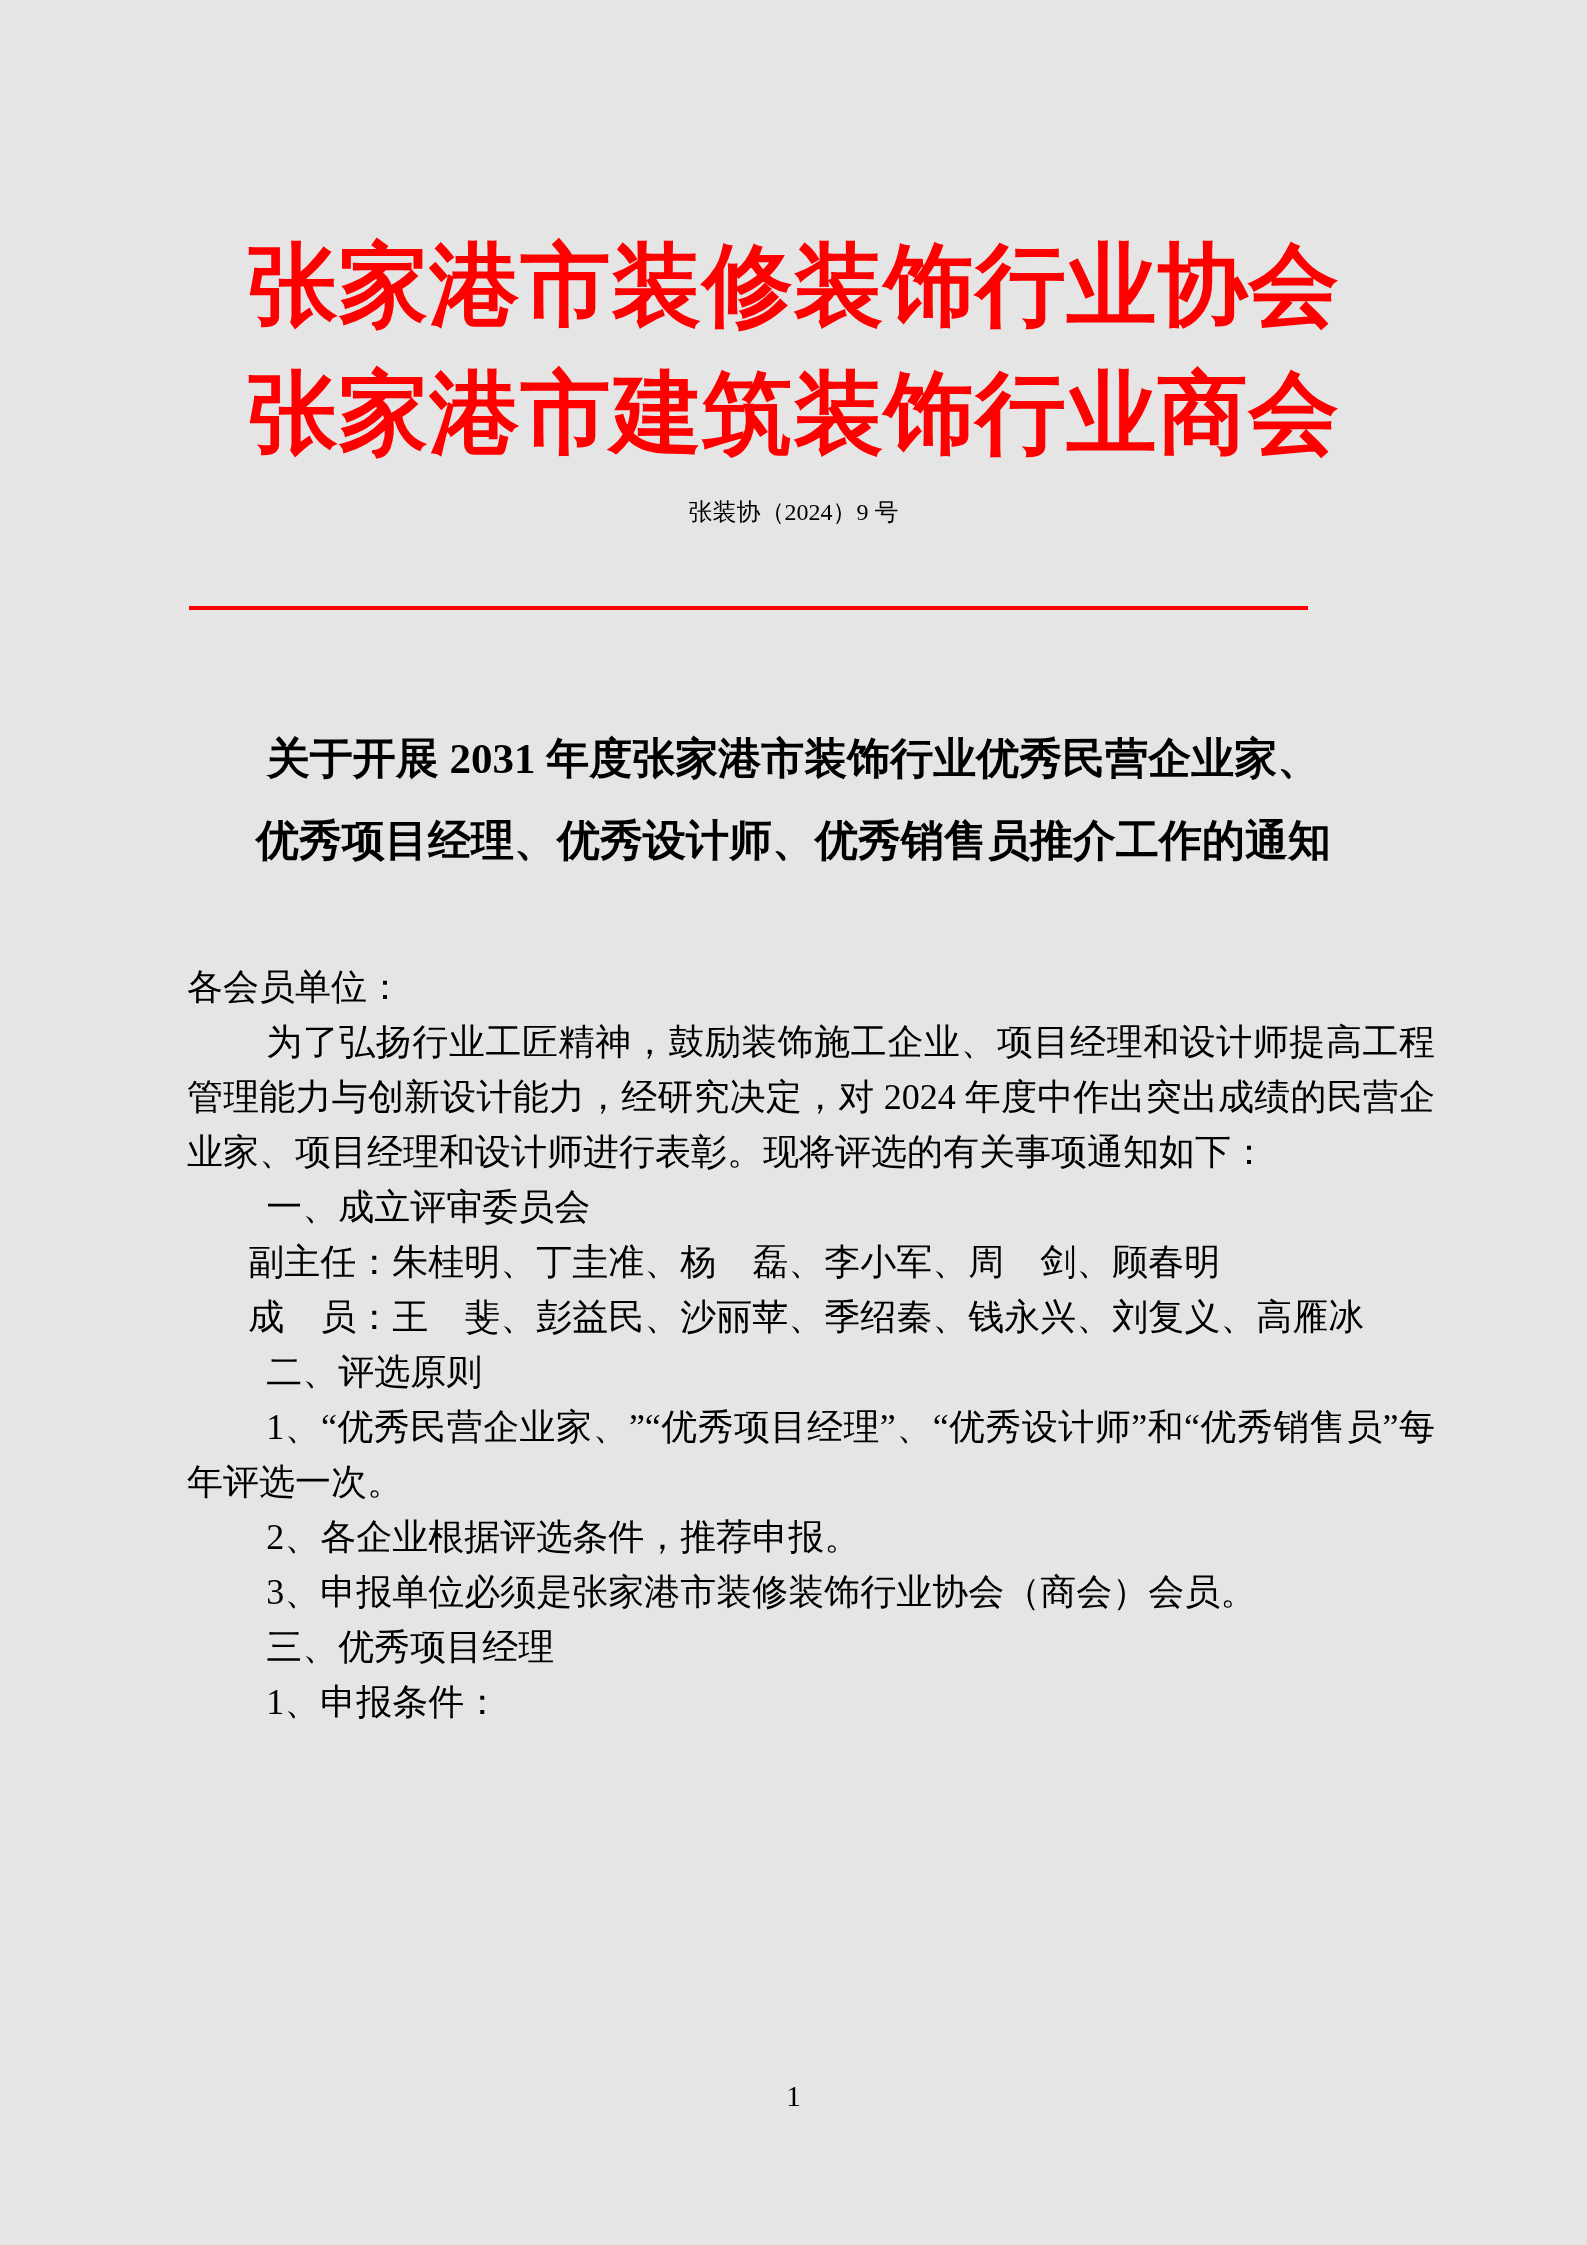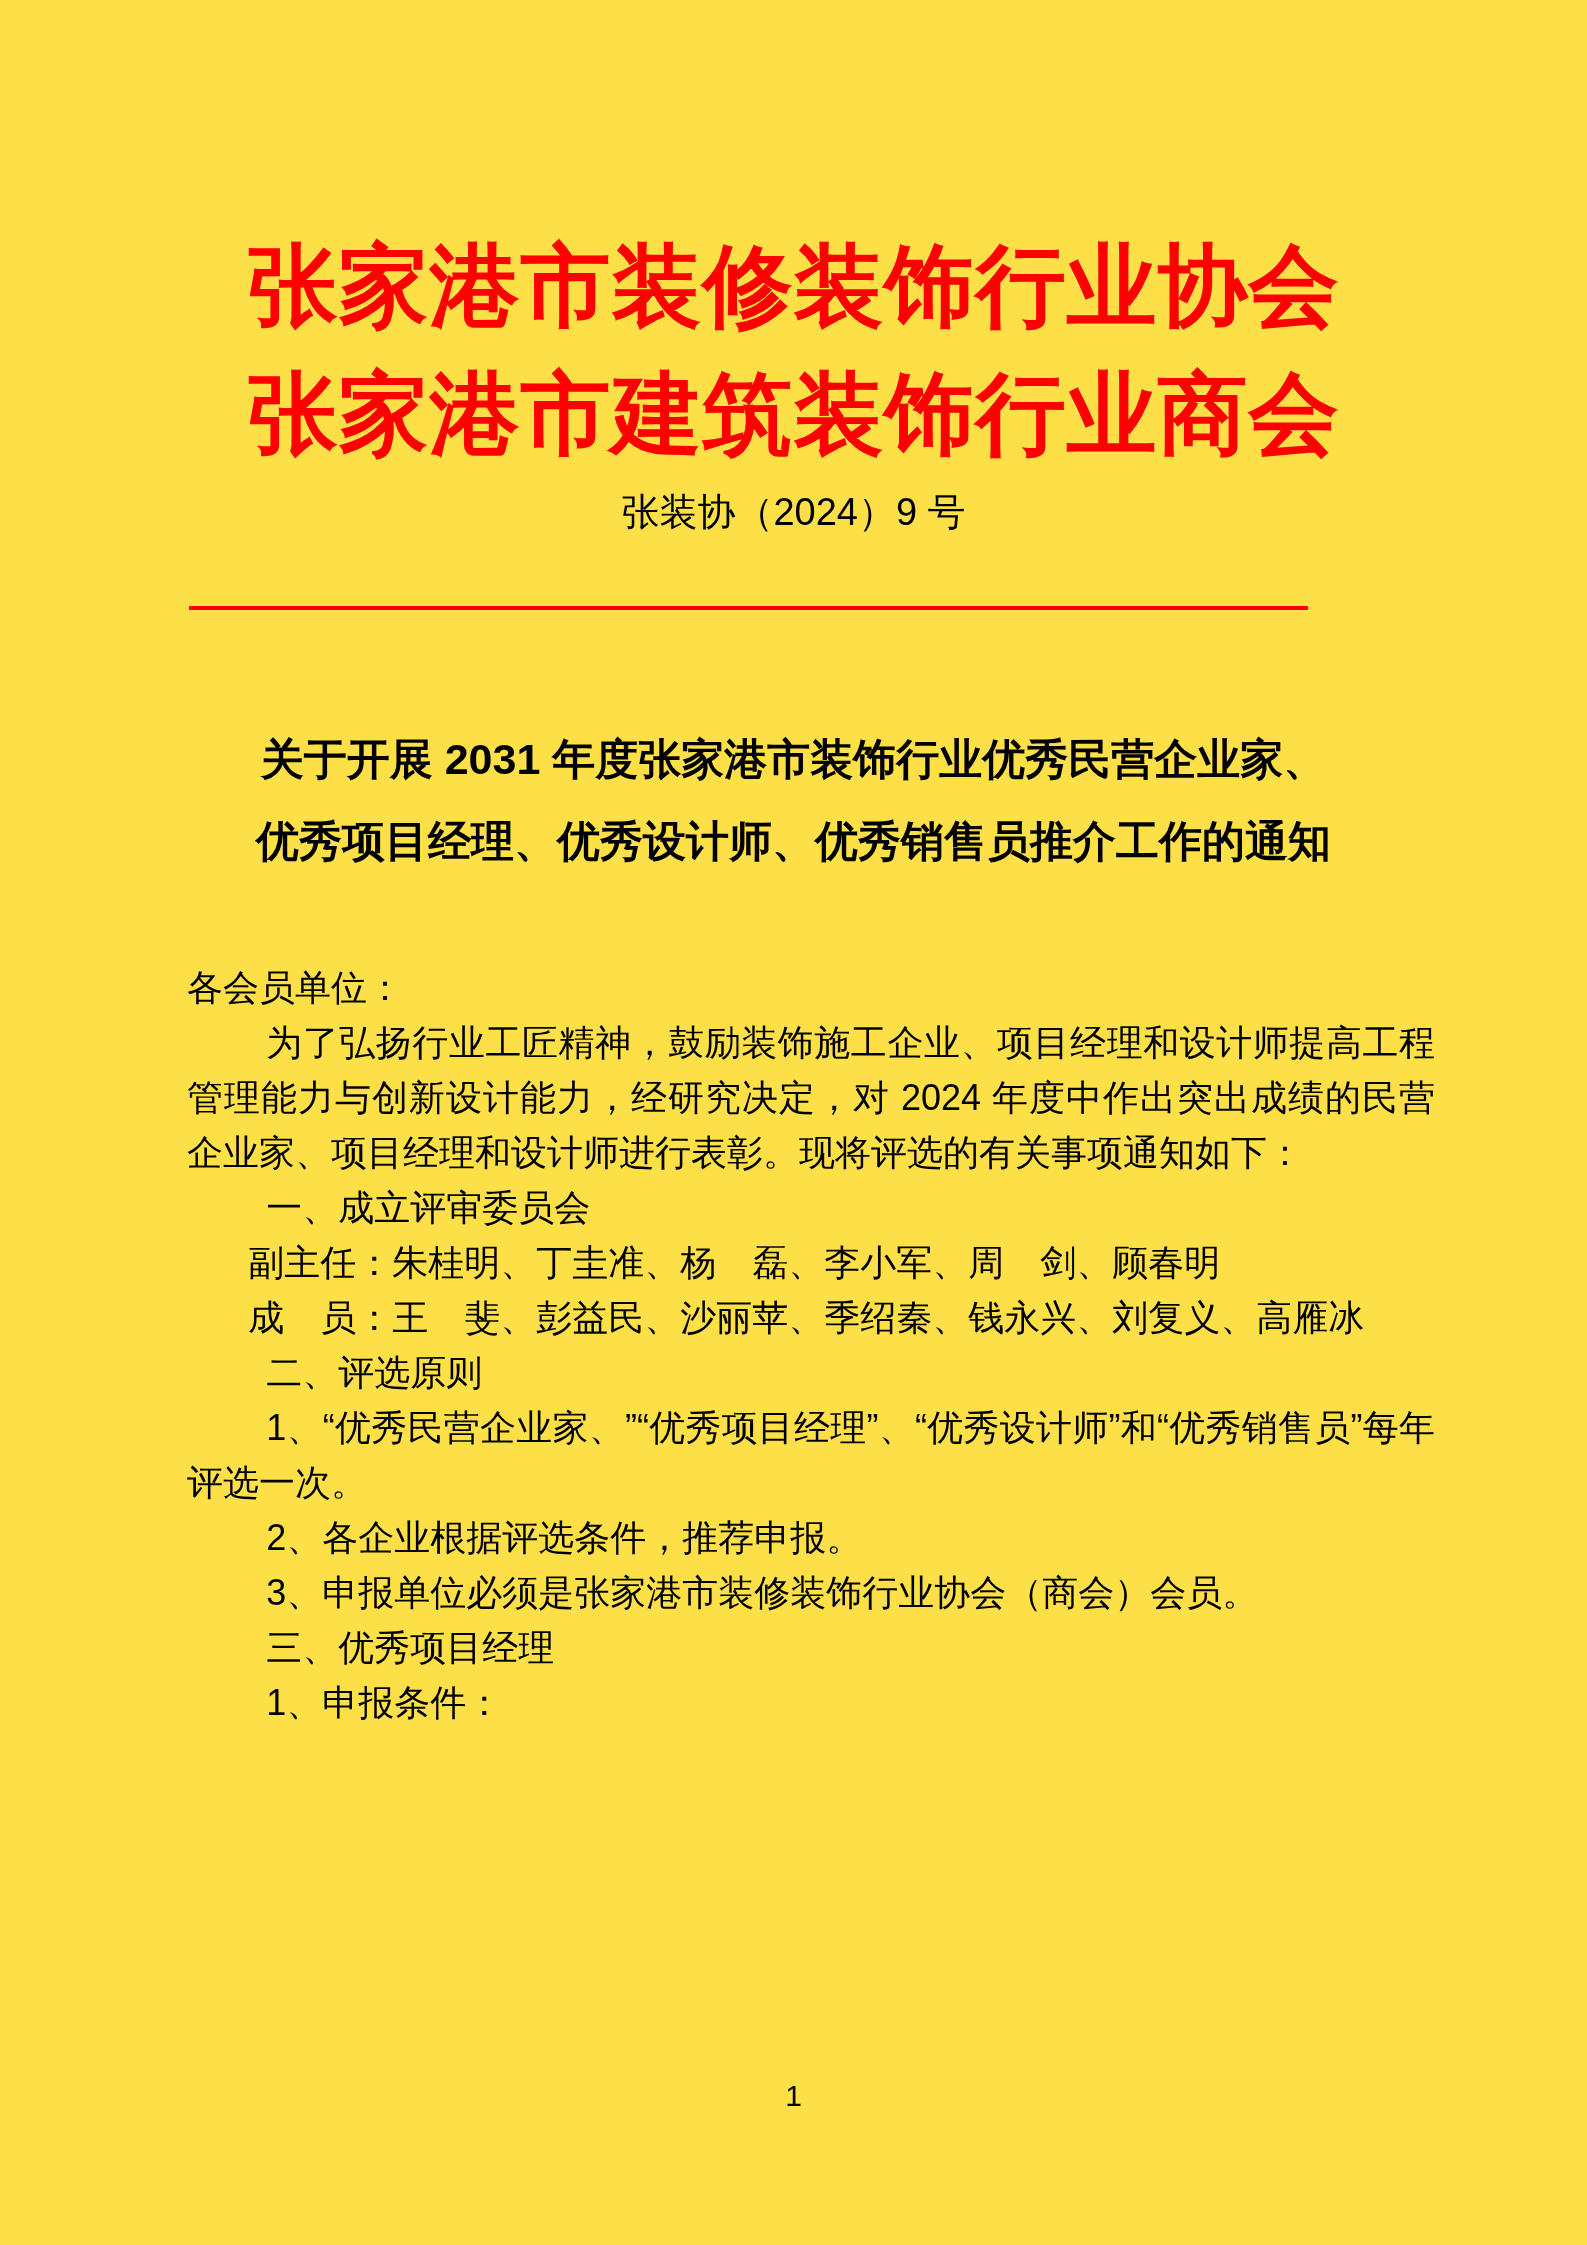--- a/index.html
+++ b/index.html
@@ -4,42 +4,42 @@
 <style>
   html, body {
     margin: 0;
     padding: 0;
     background: #ffffff;
   }
   .page {
     position: relative;
     width: 1587px;
     height: 2245px;
-    background: #fde047;
-    font-family: Liberation Sans, sans-serif;
+    background: #e5e5e5;
+    font-family: Liberation Serif, serif;
     color: #000000;
     box-sizing: border-box;
     padding-top: 222px;
     overflow: hidden;
   }
   .org-title-block {
     text-align: center;
   }
   .org-title {
     font-size: 90px;
     line-height: 128px;
     font-weight: bold;
     color: #ff0000;
     letter-spacing: 1px;
     white-space: nowrap;
   }
   .doc-number {
     margin-top: 12px;
     text-align: center;
-    font-size: 38px;
+    font-size: 24px;
     line-height: 44px;
     color: #000000;
   }
   .red-rule {
     margin-top: 72px;
     margin-left: 189px;
     width: 1119px;
     height: 4px;
     background: #ff0000;
   }

